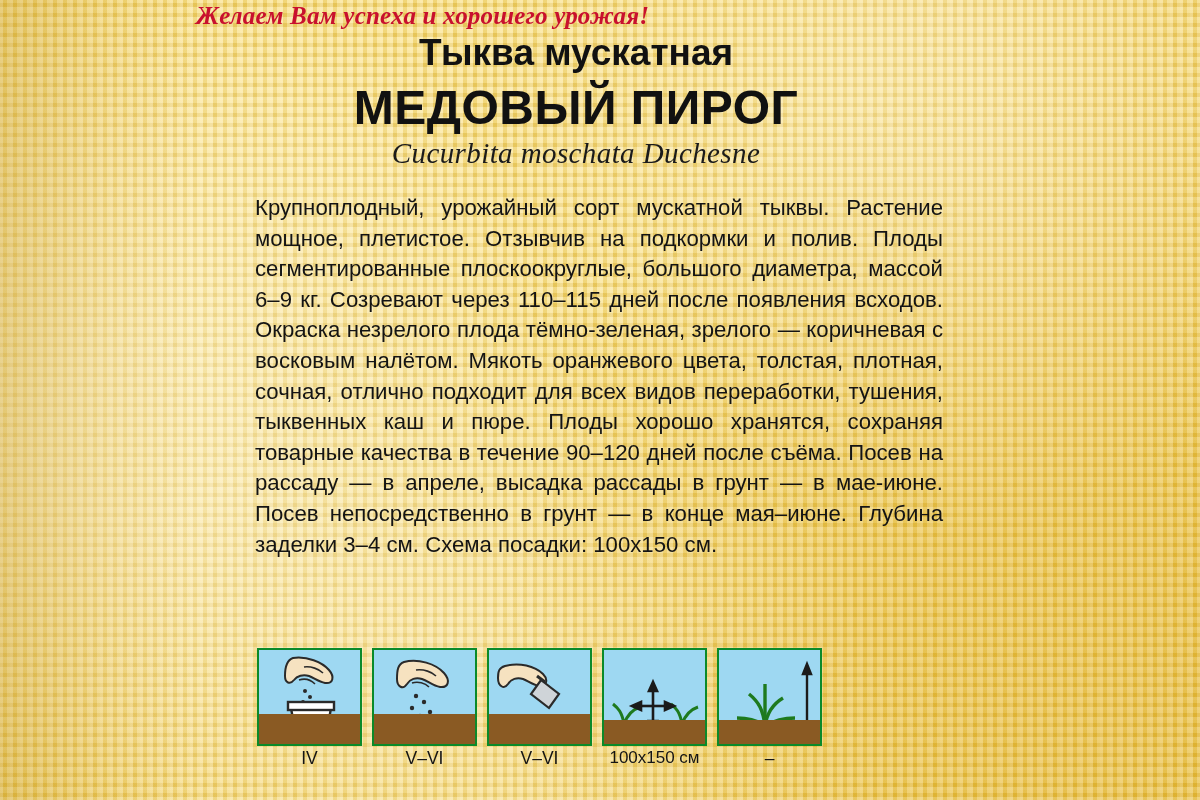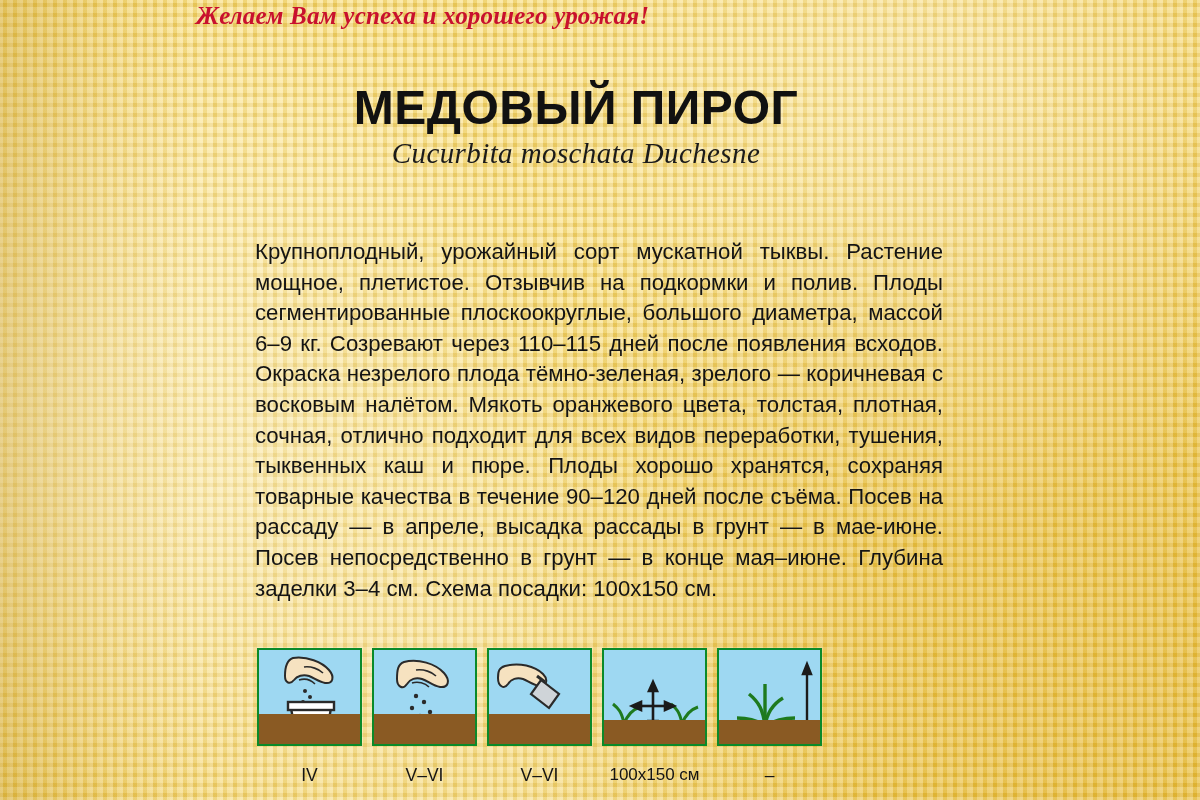--- a/index.html
+++ b/index.html
@@ -126,21 +126,20 @@
     top: 193px;
     left: 59px;
     width: 688px;
     color: #141414;
     font-family: "Liberation Sans", sans-serif;
     font-size: 22.2px;
     line-height: 30.6px;
     text-align: justify;
     text-justify: inter-word;
     hyphens: none;
-    margin-top: 44px;
   }
 
   
   .pictos {
     position: absolute;
     left: 60px;
     top: 648px;
     width: 690px;
     height: 150px;
     display: flex;
@@ -162,39 +161,40 @@
     overflow: hidden;
   }
   .soil {
     position: absolute;
     left: 0; right: 0; bottom: 0;
     height: 30px;
     background: #8a5a23;
   }
   .soil.thin { height: 24px; }
   .picto-caption {
-    margin-top: 19px;
+    margin-top: 2px;
     font-family: "Liberation Sans", sans-serif;
     font-size: 17.5px;
     color: #141414;
     text-align: left;
     white-space: nowrap;
   }
   .picto-caption.wide { font-size: 17px; }
 
   svg { display: block; }
 </style>
 </head>
 <body>
 
 <div class="packet">
   <div class="content">
 
     <div class="slogan">Желаем Вам успеха и хорошего урожая!</div>
 
+    <div class="title-line1">Тыква мускатная</div>
     <div class="title-line2">МЕДОВЫЙ ПИРОГ</div>
     <div class="latin">Cucurbita moschata Duchesne</div>
 
     <div class="description">Крупноплодный, урожайный сорт мускатной тыквы. Растение мощное, плетистое. Отзывчив на подкормки и полив. Плоды сегментированные плоскоокруглые, большого диаметра, массой 6–9 кг. Созревают через 110–115 дней после появления всходов. Окраска незрелого плода тёмно-зеленая, зрелого — коричневая с восковым налётом. Мякоть оранжевого цвета, толстая, плотная, сочная, отлично подходит для всех видов переработки, тушения, тыквенных каш и пюре. Плоды хорошо хранятся, сохраняя товарные качества в течение 90–120 дней после съёма. Посев на рассаду — в апреле, высадка рассады в грунт — в мае-июне. Посев непосредственно в грунт — в конце мая–июне. Глубина заделки 3–4 см. Схема посадки: 100х150 см.</div>
 
     <div class="pictos">
 
       <div class="picto">
         <div class="picto-box">
           <div class="soil"></div>

